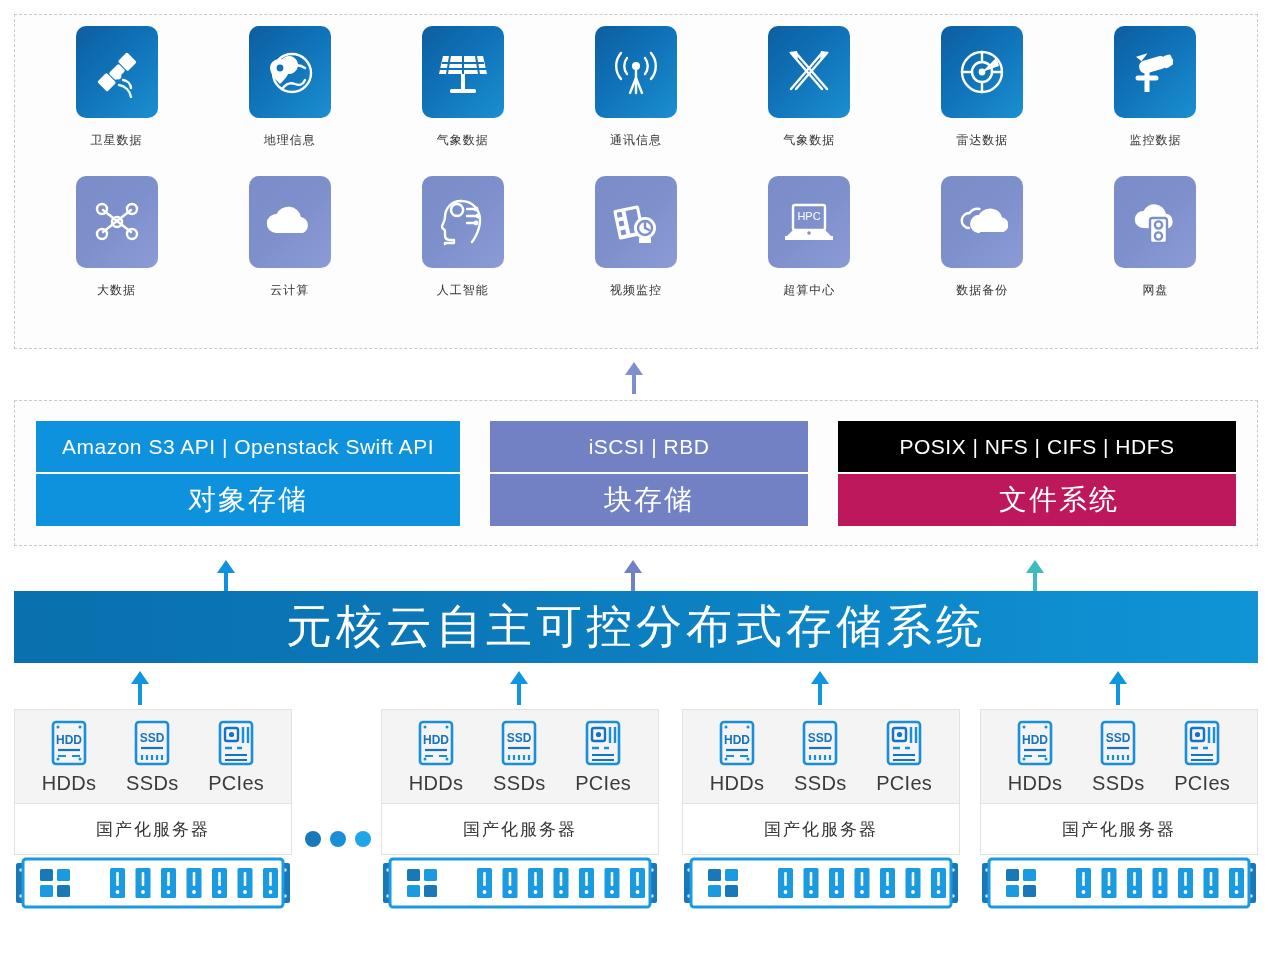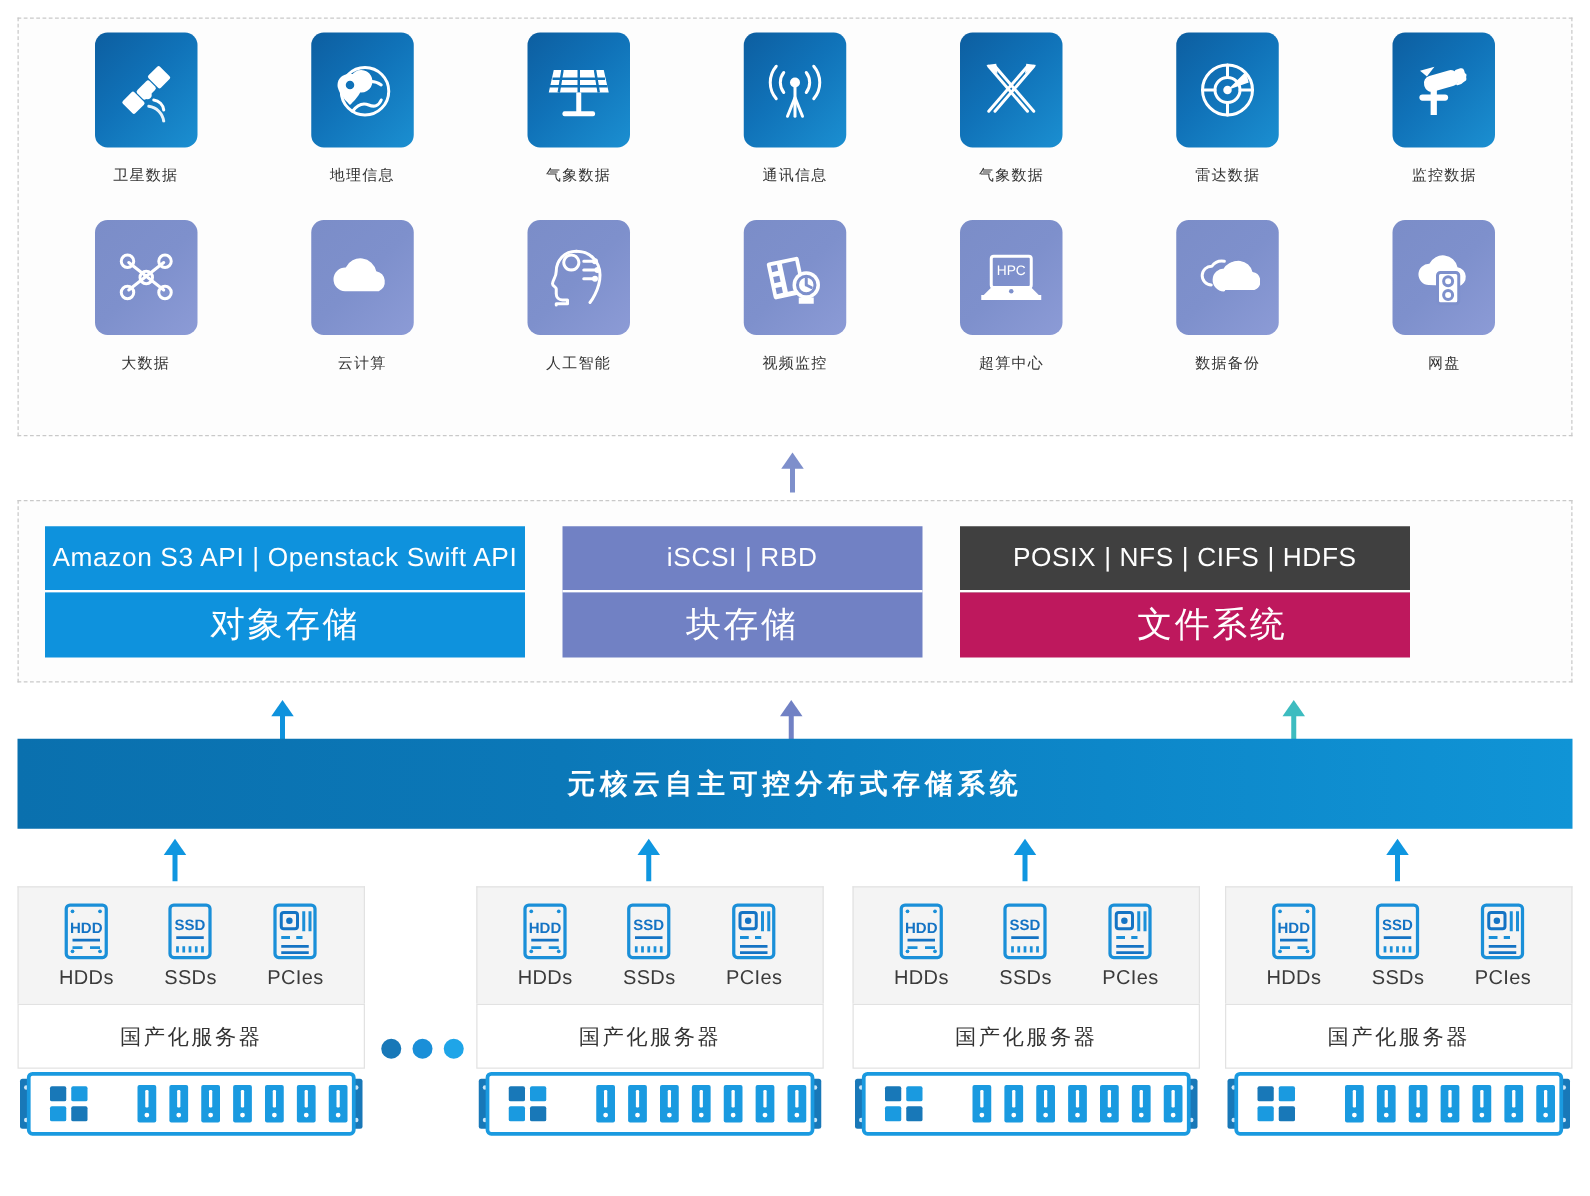--- a/index.html
+++ b/index.html
@@ -55,21 +55,21 @@
   .arrow .head {
     position: absolute; left: 50%; top: 0; transform: translateX(-50%);
     width: 0; height: 0;
     border-left: 9px solid transparent;
     border-right: 9px solid transparent;
   }
 
   
   .iface-row {
     position: absolute; left: 36px; top: 421px;
-    width: 1092px; height: 105px;
+    width: 1200px; height: 105px;
     display: flex; gap: 30px; justify-content: center;
   }
   .iface-block { display: flex; flex-direction: column; height: 105px; }
   .iface-block.obj  { width: 424px; }
   .iface-block.blk  { width: 318px; }
   .iface-block.file { width: 398px; }
   .iface-api {
     flex: 1 1 52px;
     display: flex; align-items: center; justify-content: center;
     color: #ffffff; font-size: 21px; letter-spacing: 0.5px;
@@ -84,39 +84,39 @@
 
   
   .banner {
     position: absolute; left: 14px; top: 591px;
     width: 1244px; height: 72px;
     background: linear-gradient(90deg, #0a70ae 0%, #0b78b8 35%, #0d87c9 70%, #1094d6 100%);
     display: flex; align-items: center; justify-content: center;
   }
   .banner-title {
     color: #ffffff;
-    font-size: 22px;
-    font-weight: bold;
+    font-size: 46px;
+    font-weight: normal;
     letter-spacing: 4px;
   }
 
   
   .server-node { position: absolute; width: 278px; }
   .server-top {
     background: #f4f4f4;
     border: 1px solid #e2e2e2;
     border-bottom: none;
     height: 94px;
     display: flex; align-items: center; justify-content: space-around;
     padding: 0 12px;
   }
   .disk-cell { display: flex; flex-direction: column; align-items: center; }
   .disk-cell svg { width: 40px; height: 48px; display: block; }
   .disk-label {
-    margin-top: 5px; font-size: 16px; color: #3b3b3b;
+    margin-top: 5px; font-size: 20px; color: #3b3b3b;
     letter-spacing: 0.3px;
     text-align: center;
   }
   .server-mid {
     background: #ffffff;
     border: 1px solid #e2e2e2;
     height: 52px;
     display: flex; align-items: center; justify-content: center;
   }
   .server-mid span {
@@ -360,21 +360,21 @@
   <div class="iface-row" id="iface-row">
       <div class="iface-block obj">
         <div class="iface-api" style="background: rgb(14, 146, 221);">Amazon S3 API  |  Openstack Swift API</div>
         <div class="iface-name" style="background: rgb(14, 146, 221);">对象存储</div>
       </div>
       <div class="iface-block blk">
         <div class="iface-api" style="background: rgb(113, 129, 196);">iSCSI  |  RBD</div>
         <div class="iface-name" style="background: rgb(113, 129, 196);">块存储</div>
       </div>
       <div class="iface-block file">
-        <div class="iface-api" style="background: #404040;">POSIX  |  NFS  |  CIFS  |  HDFS</div>
+        <div class="iface-api" style="background: #000000;">POSIX  |  NFS  |  CIFS  |  HDFS</div>
         <div class="iface-name" style="background: #be185d; padding-left: 44px;">文件系统</div>
       </div>
     </div>
 
   <div id="iface-arrows">
       <div class="arrow" style="left: 211px; top: 560px; width: 30px; height: 32px;">
         <div class="head" style="border-bottom:13px solid #0e92dd;"></div>
         <div class="shaft" style="top:10px; height:22px; background:#0e92dd;"></div>
       </div>
       <div class="arrow" style="left: 618px; top: 560px; width: 30px; height: 32px;">

